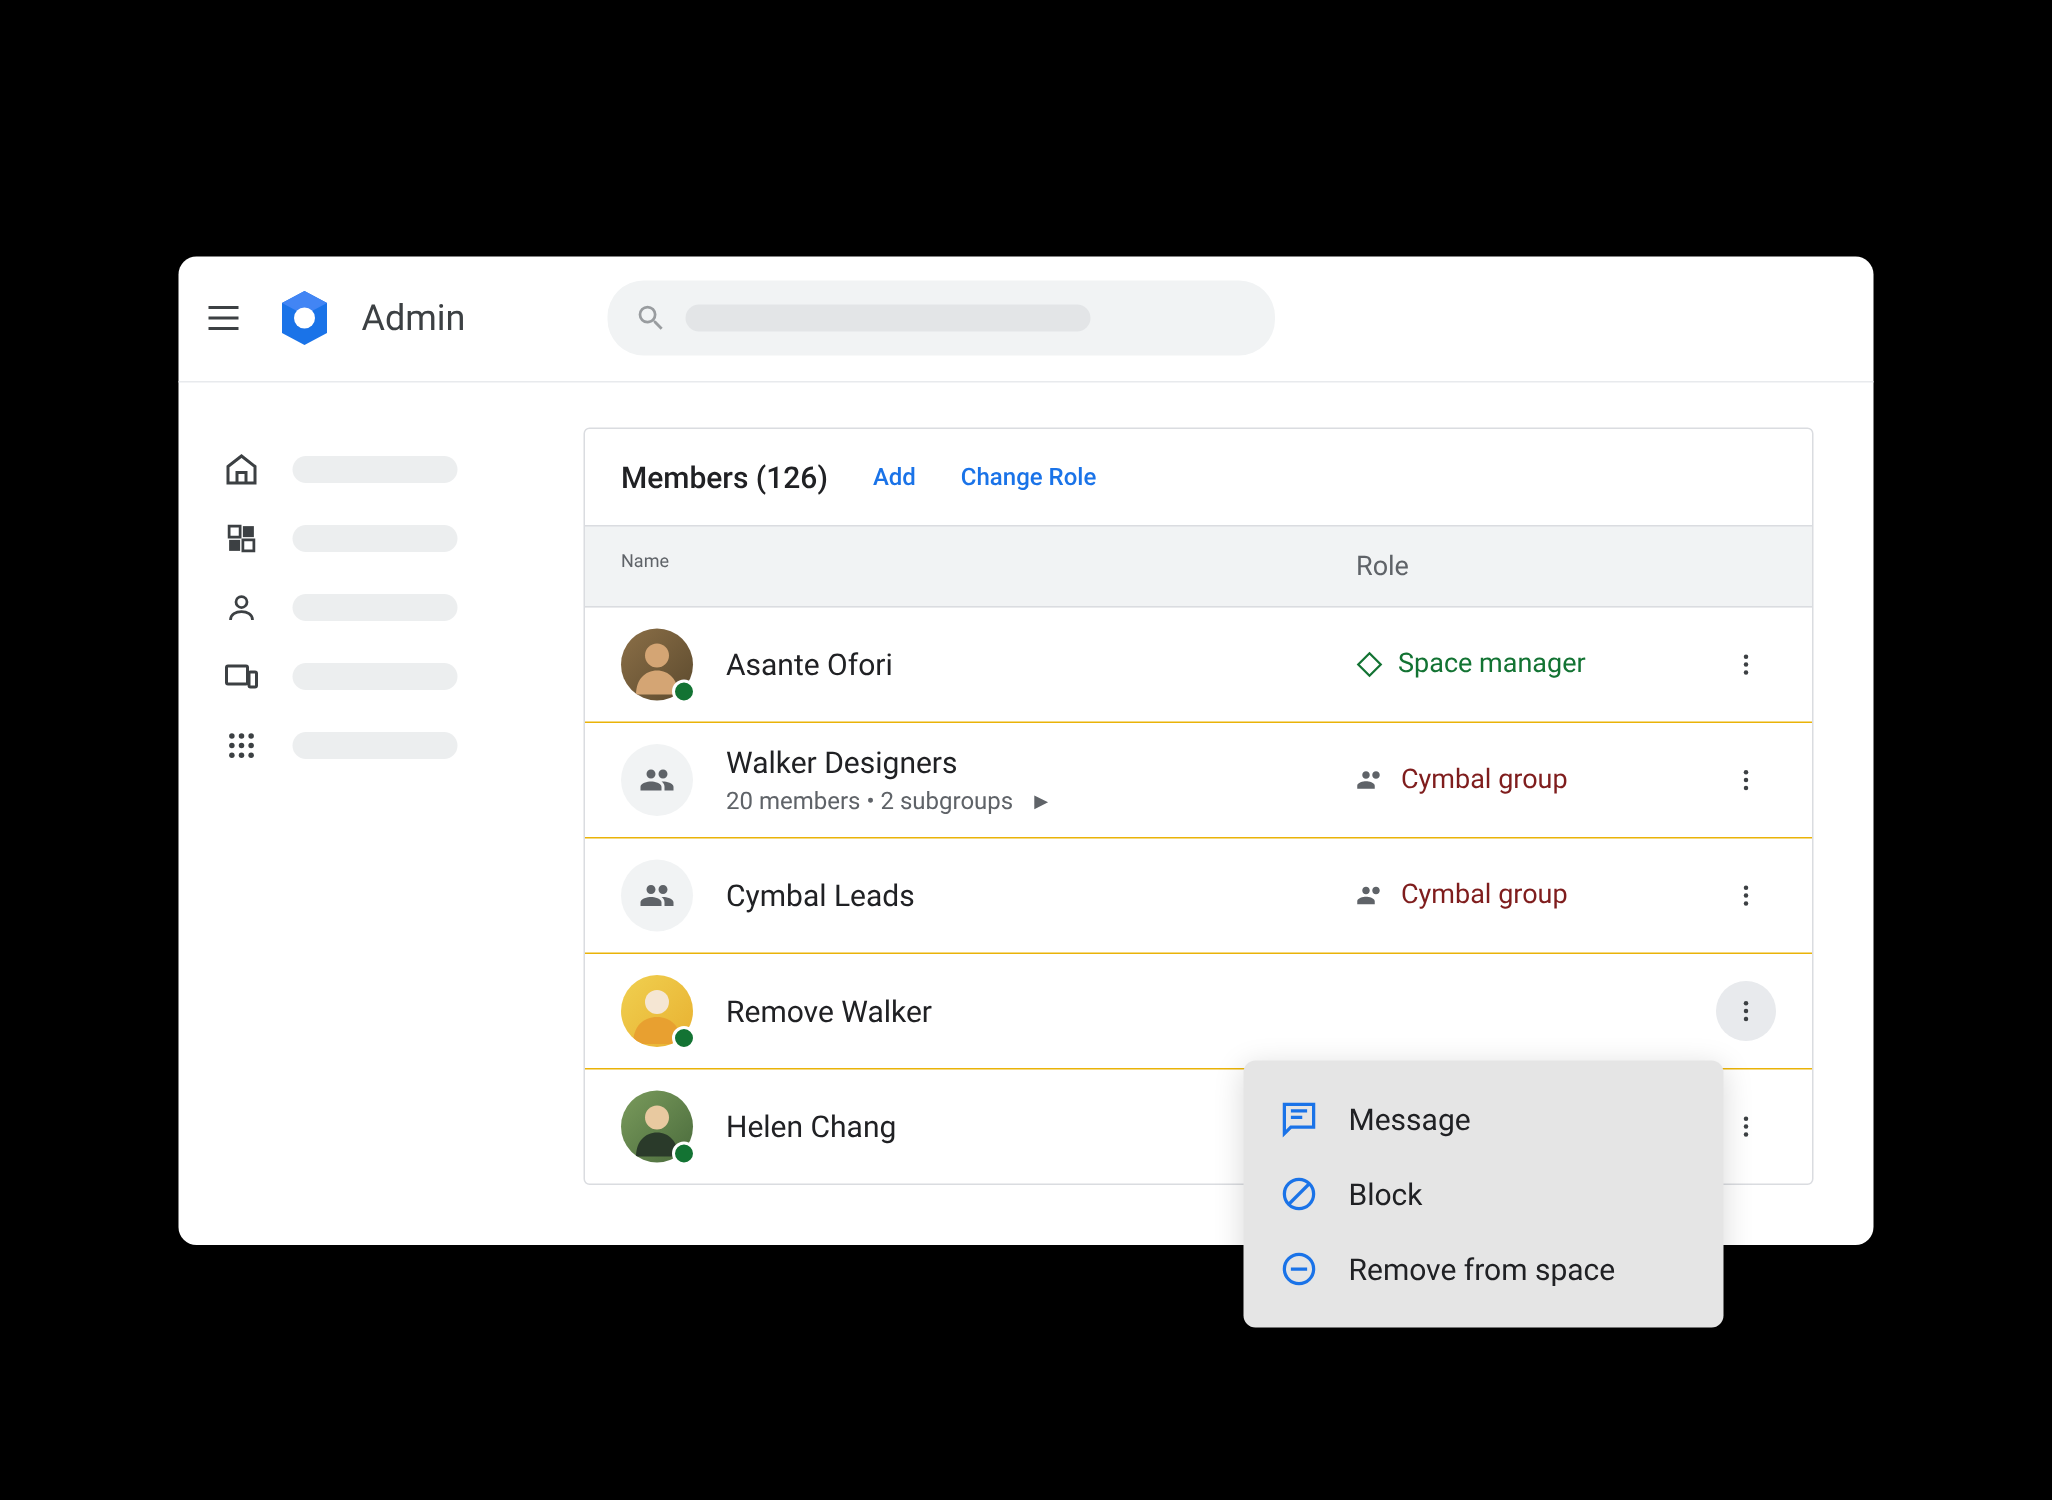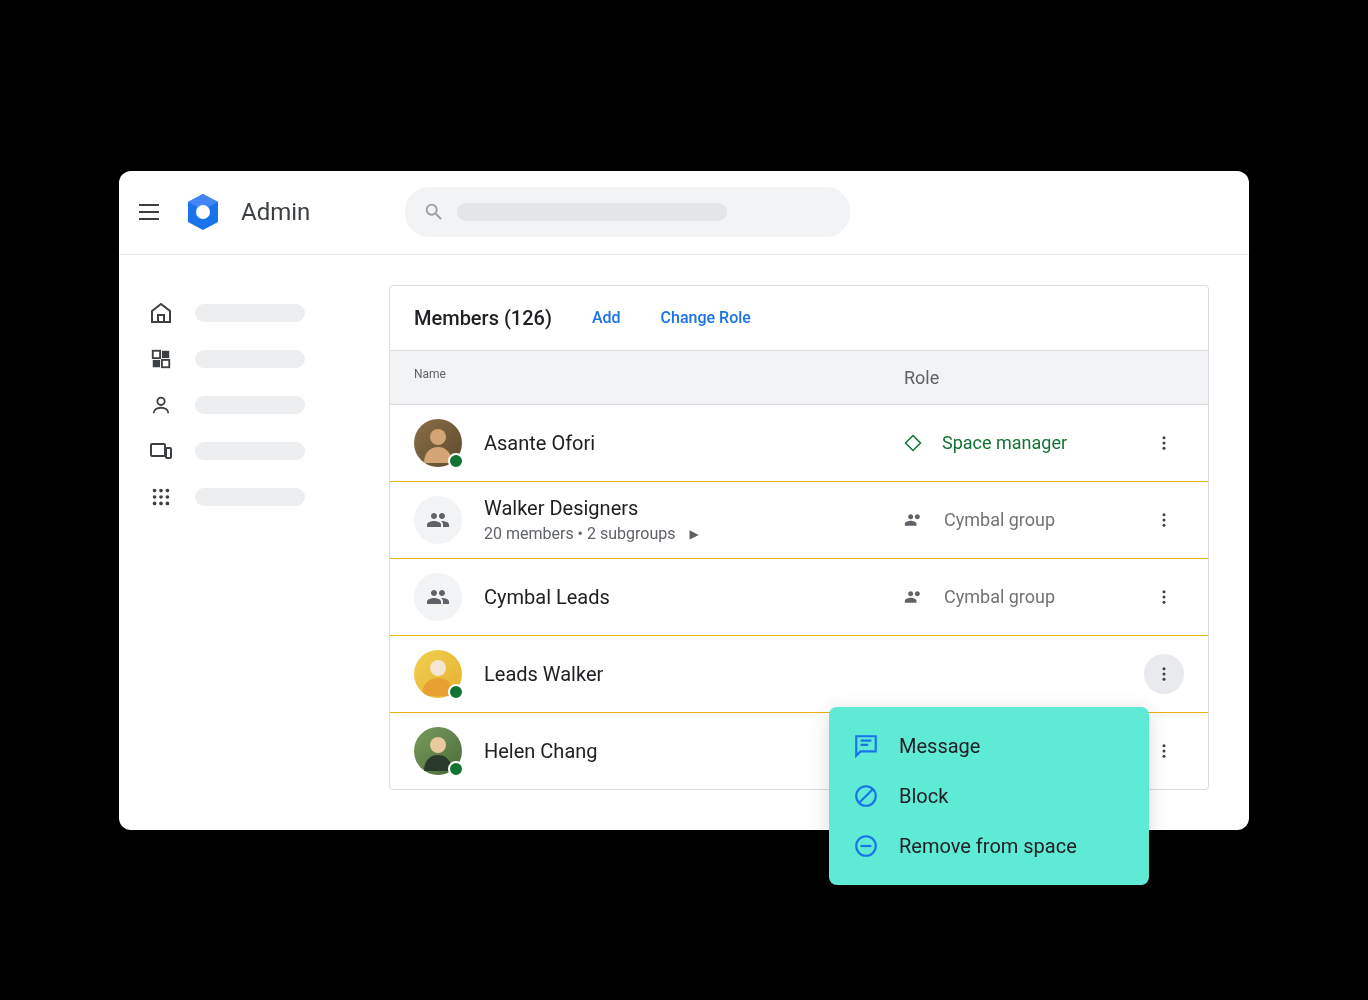--- a/index.html
+++ b/index.html
@@ -112,21 +112,21 @@
       padding-right: 40px;
     }
     .panel {
       border: 1px solid #dadce0;
       border-radius: 4px;
     }
     .panel-header {
       display: flex;
       align-items: center;
       padding: 20px 24px;
-      gap: 40px;
+      gap: 30px;
     }
     .panel-title {
       font-size: 20px;
       font-weight: 500;
       color: #202124;
     }
     .link-btn {
       color: #1a73e8;
       font-size: 16px;
       font-weight: 500;
@@ -209,28 +209,28 @@
       gap: 8px;
     }
     .member-sub .arrow {
       margin-left: 6px;
       font-size: 12px;
     }
     .role-cell {
       width: 240px;
       display: flex;
       align-items: center;
-      gap: 20px;
+      gap: 10px;
       font-size: 18px;
     }
     .role-green {
       color: #137333;
     }
     .role-gray {
-      color: #737373;
+      color: #7f1d1d;
     }
     .actions-cell {
       width: 40px;
       display: flex;
       justify-content: center;
     }
     .more-btn {
       width: 40px;
       height: 40px;
       border-radius: 50%;
@@ -241,21 +241,21 @@
     }
     .more-btn svg {
       width: 18px;
       height: 18px;
     }
     .more-btn.active {
       background: #e8eaed;
     }
     .popup {
       position: absolute;
-      background: #5eead4;
+      background: #e5e5e5;
       border-radius: 8px;
       box-shadow: 0 4px 20px rgba(0,0,0,0.15);
       padding: 14px 0;
       width: 320px;
       right: 100px;
       bottom: -55px;
       z-index: 10;
     }
     .popup-item {
       display: flex;
@@ -462,21 +462,21 @@
           <div class="avatar-wrap">
             <div class="avatar avatar-person2">
               <svg viewBox="0 0 48 48" width="48" height="48">
                   <circle cx="24" cy="18" r="8" fill="#f5e6d3"></circle>
                   <path fill="#e8a030" d="M8 46c0-12 7-18 16-18s16 6 16 18"></path>
                 </svg>
             </div>
             <div class="presence-dot"></div>
           </div>
           <div class="member-info">
-            <div class="member-name">Leads Walker</div>
+            <div class="member-name">Remove Walker</div>
           </div>
           <div class="role-cell"></div>
           <div class="actions-cell">
             <div class="more-btn active">
               <svg viewBox="0 0 24 24">
                   <circle cx="12" cy="5" r="2" fill="#3c4043"></circle>
                   <circle cx="12" cy="12" r="2" fill="#3c4043"></circle>
                   <circle cx="12" cy="19" r="2" fill="#3c4043"></circle>
                 </svg>
             </div>

